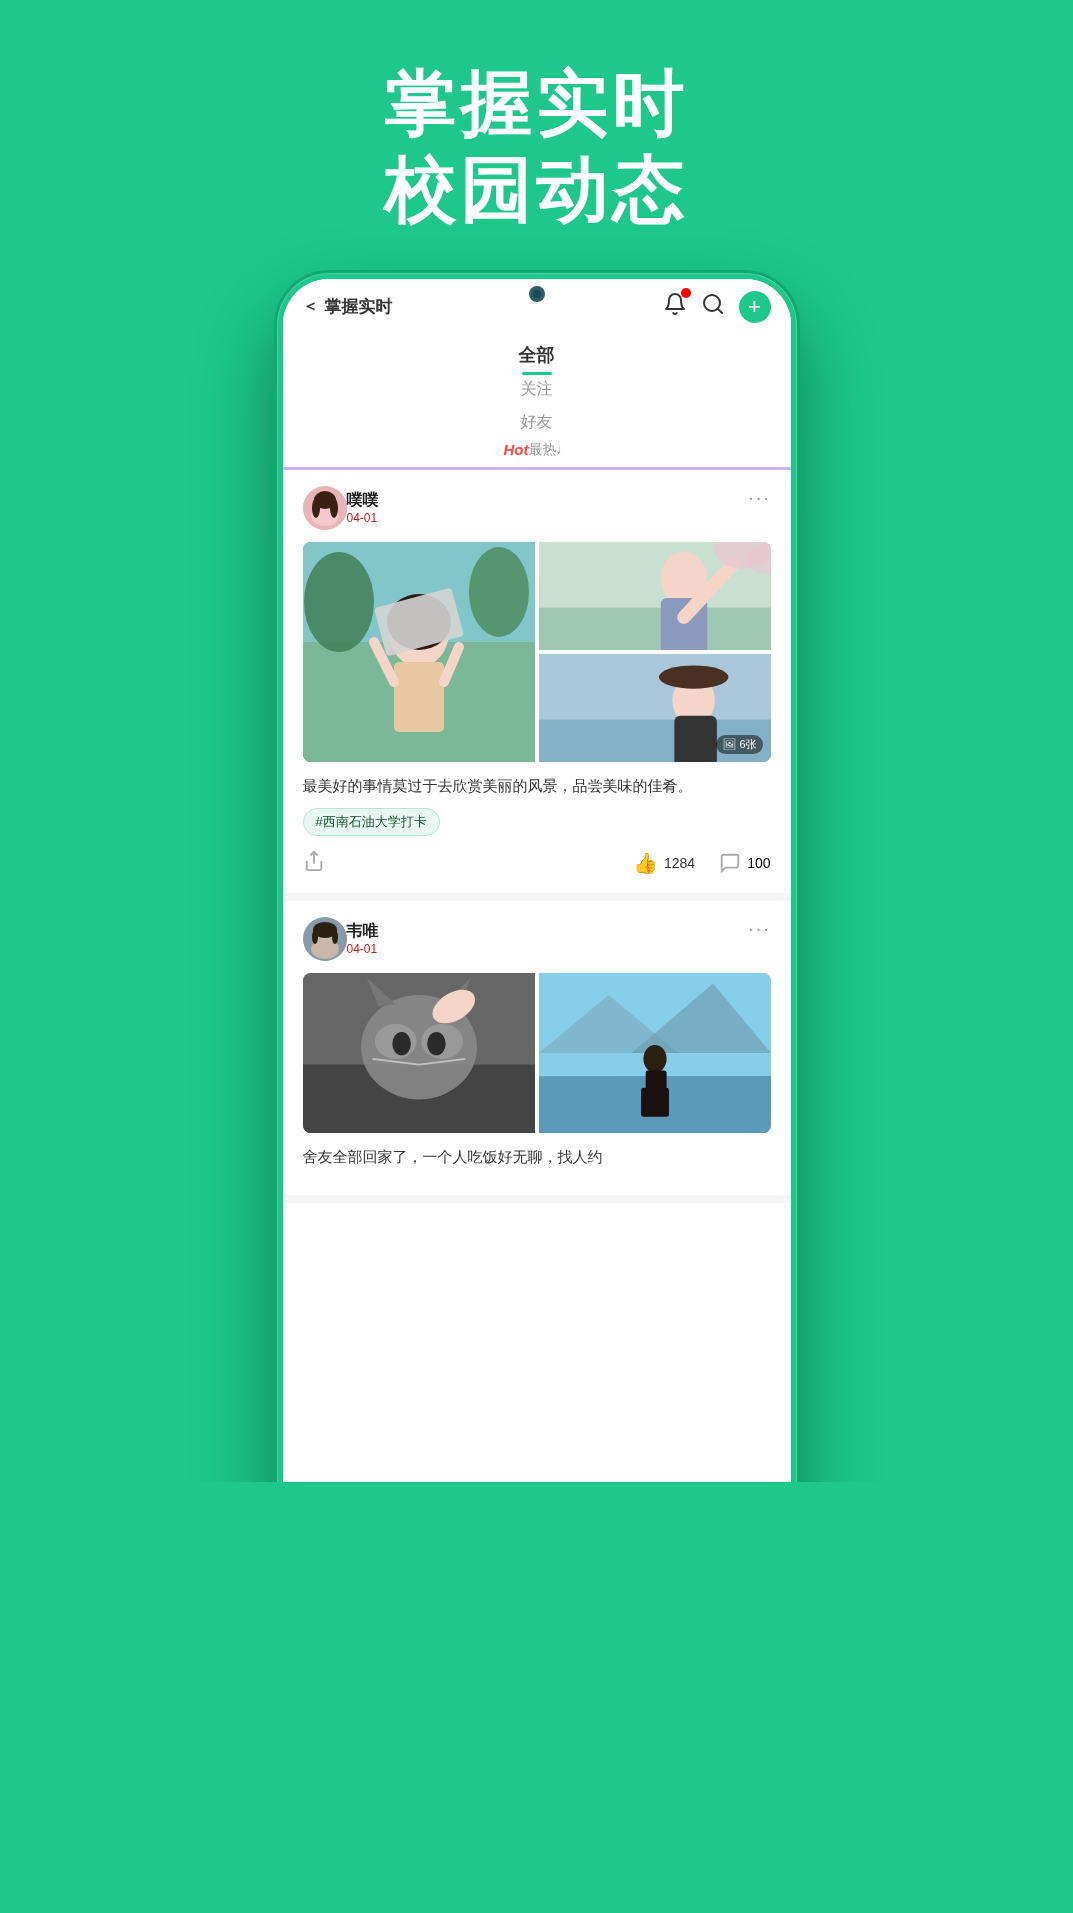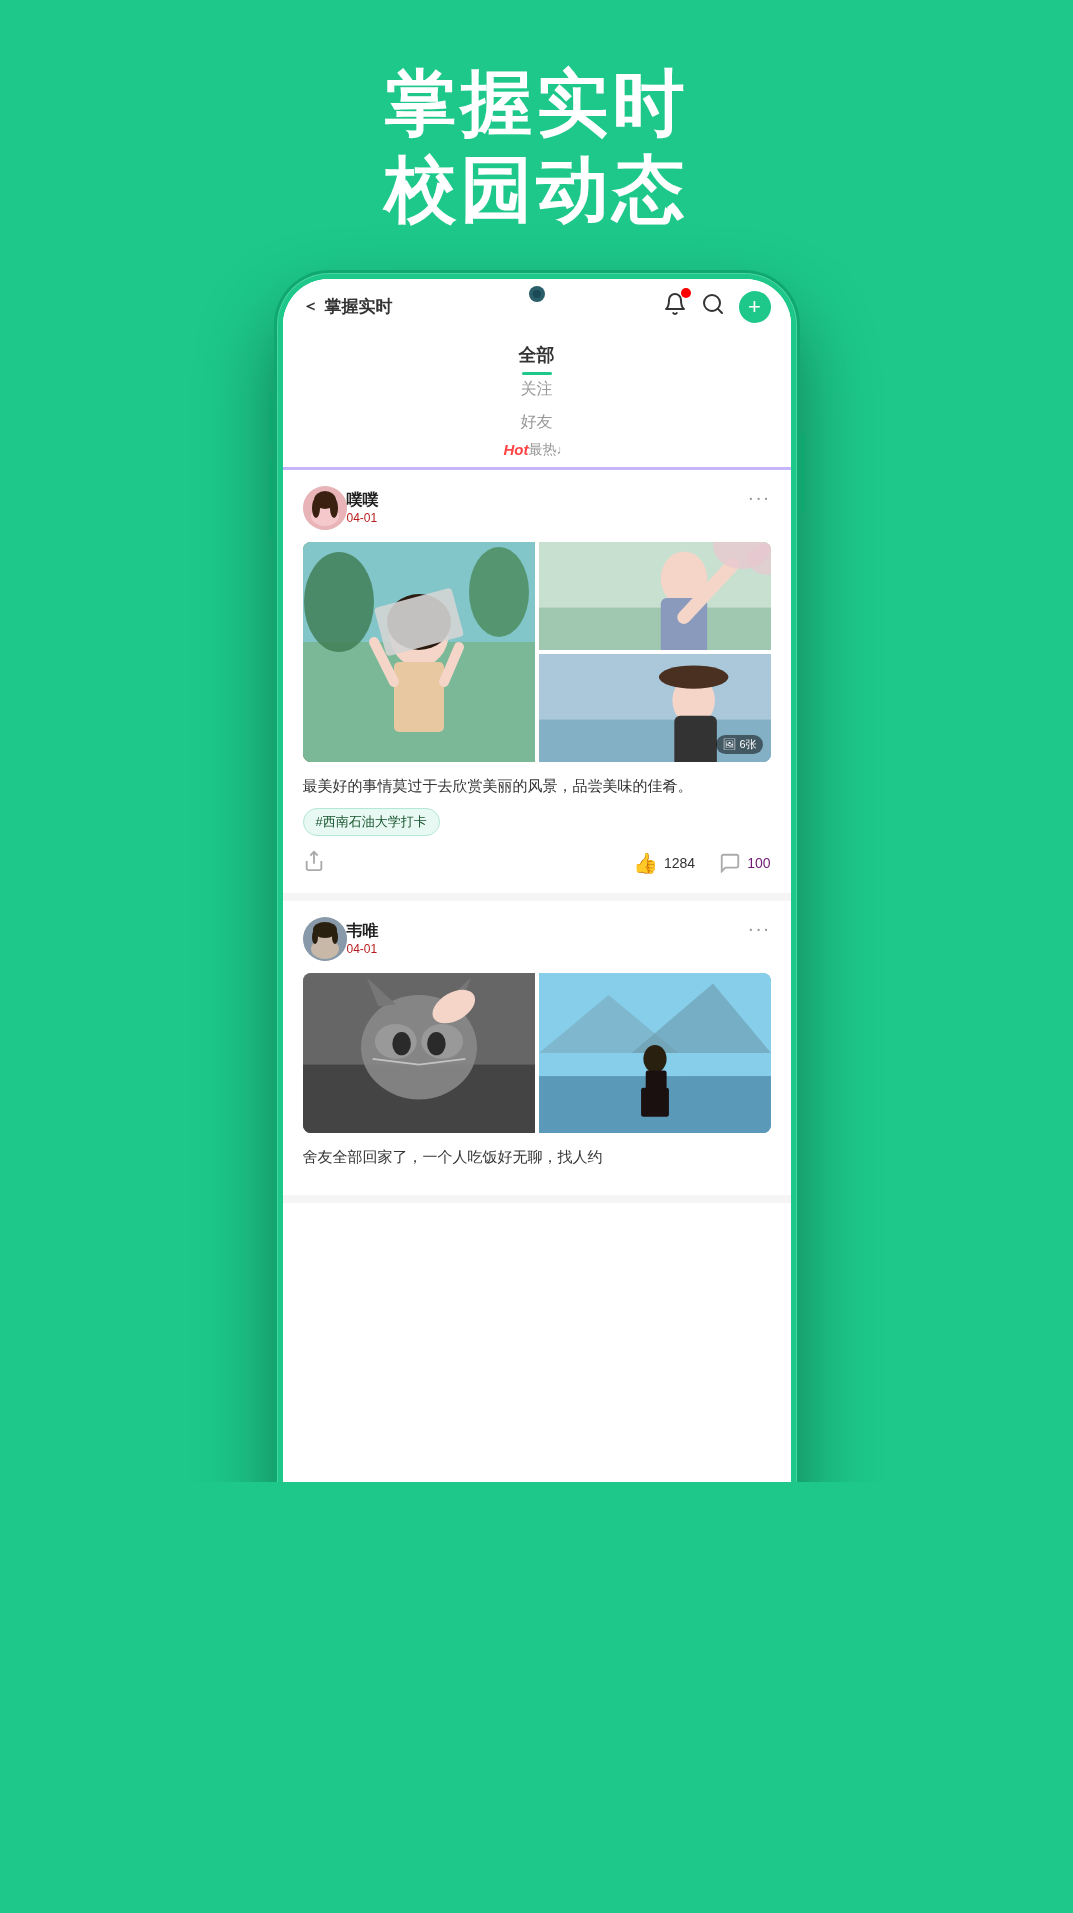--- a/index.html
+++ b/index.html
@@ -349,21 +349,21 @@
       gap: 6px;
       color: #333;
       font-size: 14px;
       margin-right: 24px;
     }
     .like-icon { font-size: 20px; }
     .action-comment {
       display: flex;
       align-items: center;
       gap: 6px;
-      color: #701a75;
+      color: #000000;
       font-size: 14px;
     }
 
     
     .image-grid-2 {
       display: grid;
       grid-template-columns: 1fr 1fr;
       gap: 4px;
       margin-bottom: 12px;
       border-radius: 8px;

